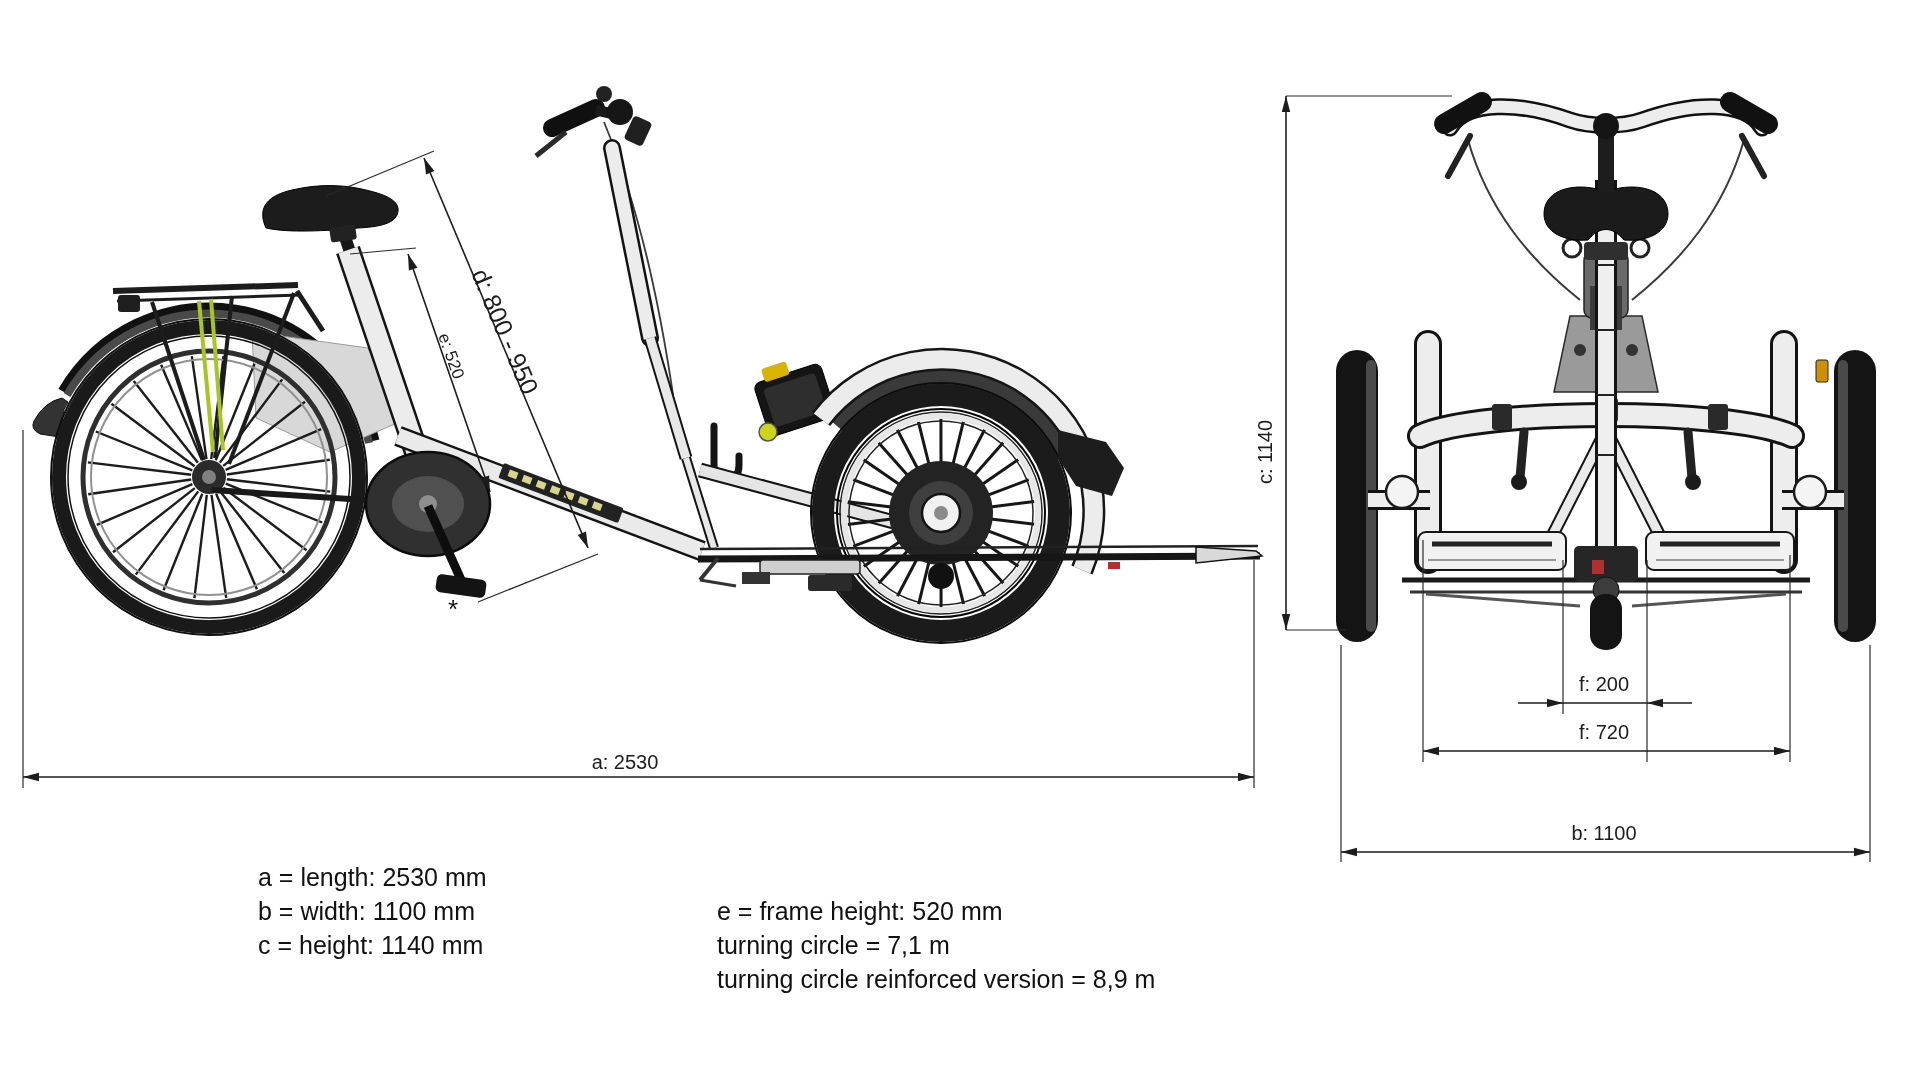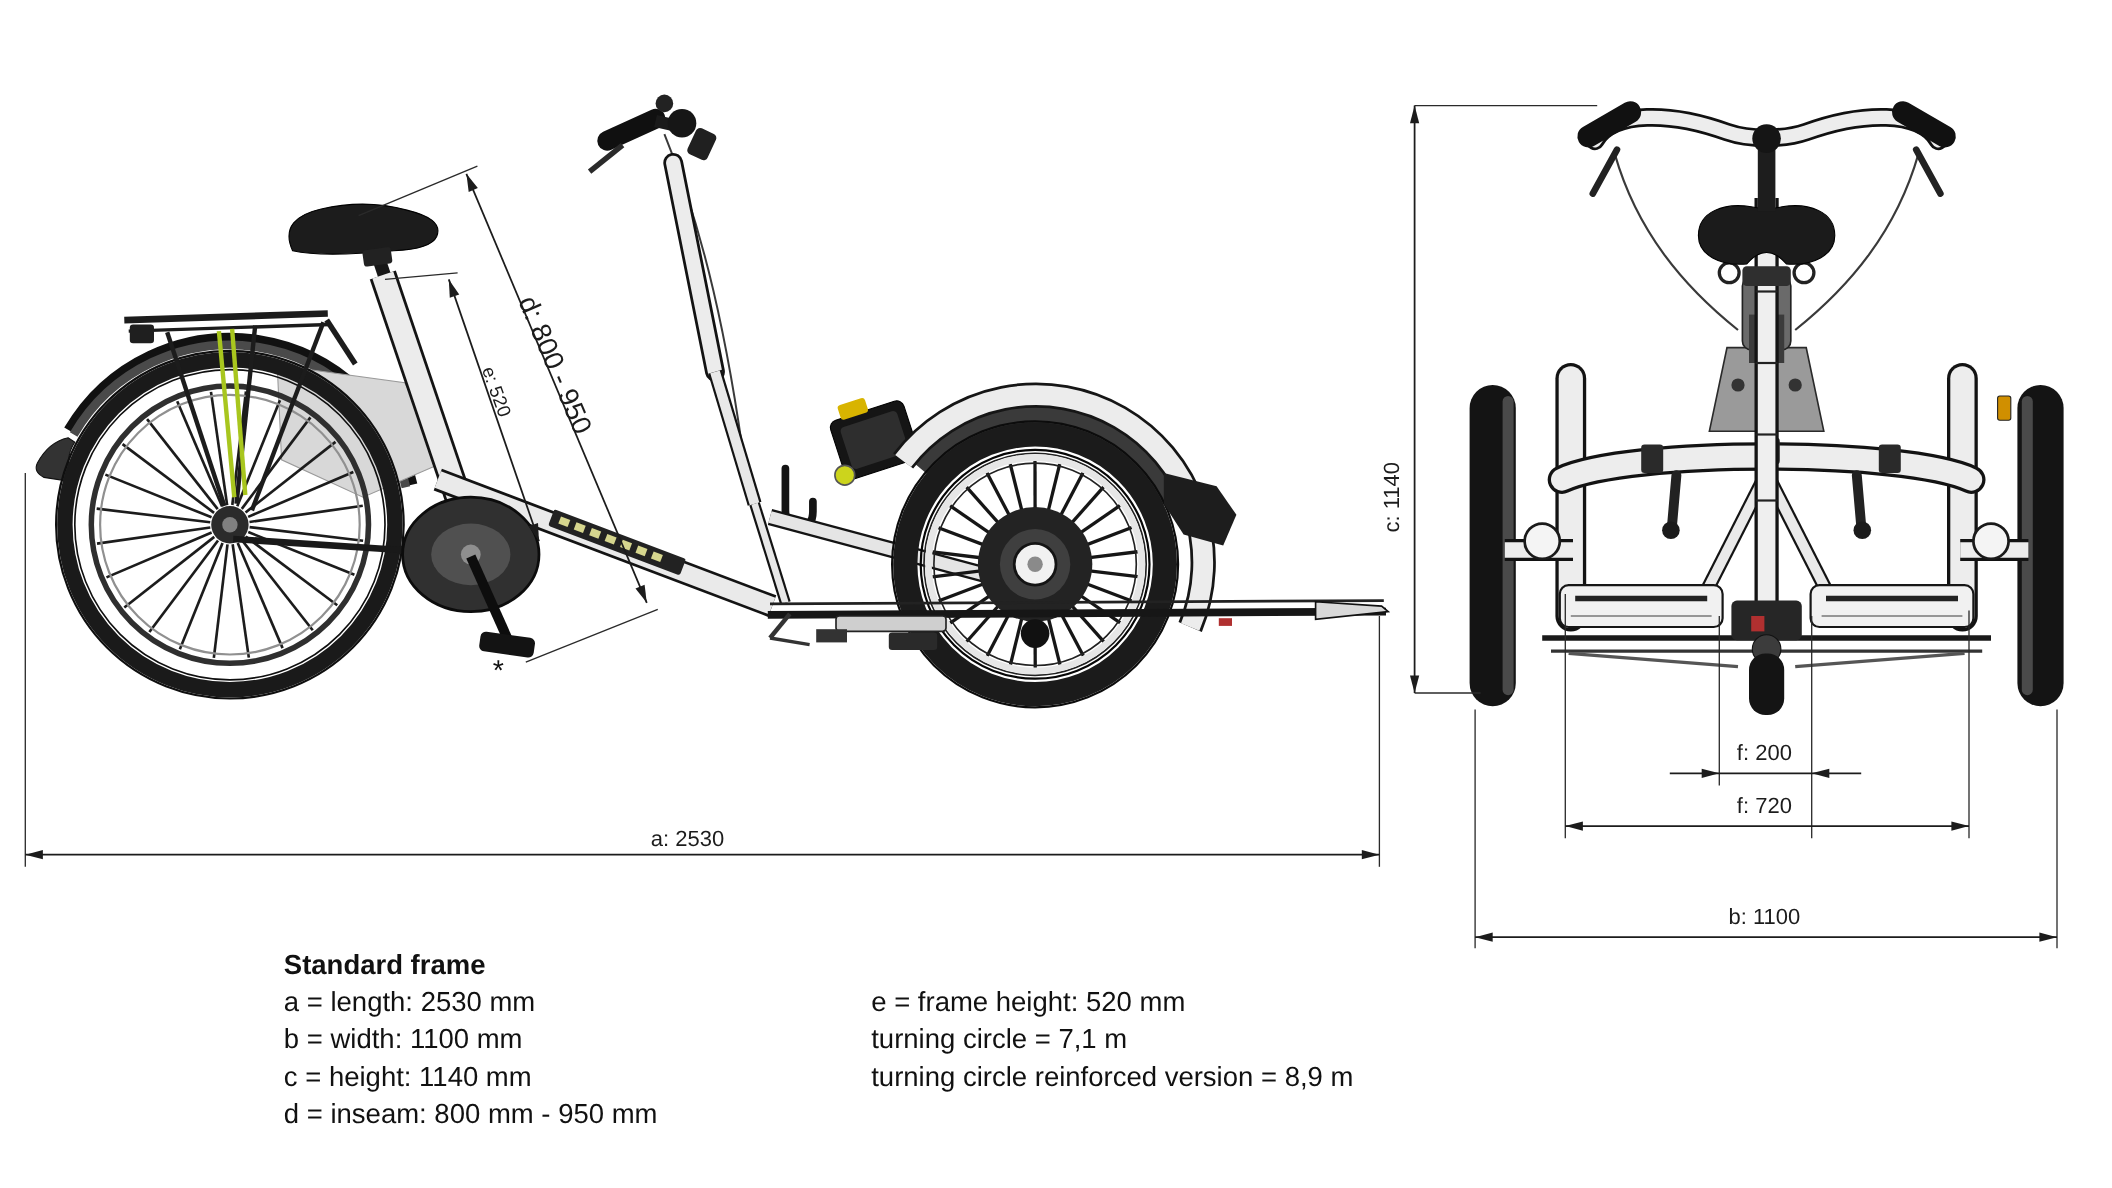--- a/index.html
+++ b/index.html
@@ -10,21 +10,21 @@
   .ext-line{stroke:#2a2a2a;stroke-width:1.2;fill:none;}
   .arrow{fill:#1c1c1c;stroke:none;}
   .dim-label{font-family:"Liberation Sans",sans-serif;font-size:20px;fill:#1c1c1c;}
   .dim-label-d{font-size:25px;}
   .dim-label-e{font-size:17px;}
   .pedal-mark{font-size:26px;fill:#111;}
   .spokes line{stroke:#1c1c1c;stroke-width:2.4;}
   .spokes-front line{stroke:#161616;stroke-width:3;}
   .specs{position:absolute;color:#111;}
   .specs-left{left:258px;top:860px;}
-  .specs-right{left:792px;top:894px;}
+  .specs-right{left:717px;top:894px;}
   .spec-title{font-size:25px;font-weight:bold;line-height:34px;}
   .spec-line{font-size:25px;line-height:34px;white-space:pre;}
 </style>
 </head>
 <body>
 
 <div class="stage">
 <svg width="1920" height="1080" viewBox="0 0 1920 1080">
 
   <g>
@@ -371,24 +371,22 @@
       <line class="ext-line" x1="1870" y1="645" x2="1870" y2="862"></line>
       <line class="dim-line" x1="1341" y1="852" x2="1870" y2="852"></line>
       <polygon class="arrow" points="1341,852 1357,847.8 1357,856.2"></polygon>
       <polygon class="arrow" points="1870,852 1854,847.8 1854,856.2"></polygon>
       <text class="dim-label" x="1604" y="840" text-anchor="middle">b: 1100</text>
     </g>
   </g>
 </svg>
 
 <div class="specs specs-left">
-  <div class="spec-title">Standard frame</div>
   <div class="spec-line">a = length: 2530 mm</div>
   <div class="spec-line">b = width: 1100 mm</div>
   <div class="spec-line">c = height: 1140 mm</div>
-  <div class="spec-line">d = inseam: 800 mm - 950 mm</div>
 </div>
 <div class="specs specs-right">
   <div class="spec-line">e = frame height: 520 mm</div>
   <div class="spec-line">turning circle = 7,1 m</div>
   <div class="spec-line">turning circle reinforced version = 8,9 m</div>
 </div>
 </div>
 
 </body></html>

